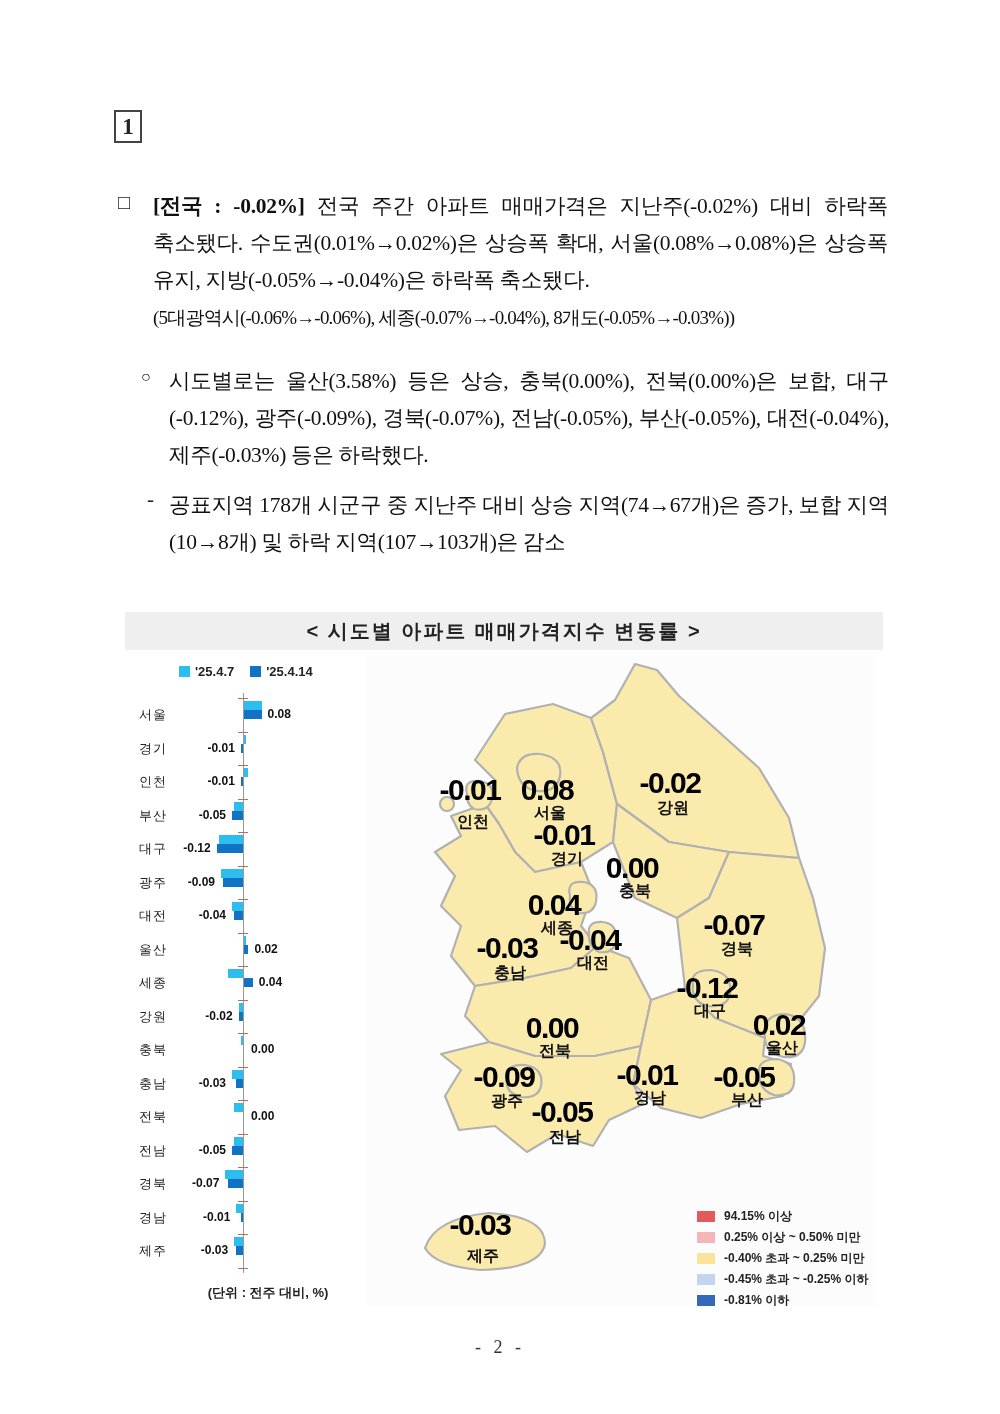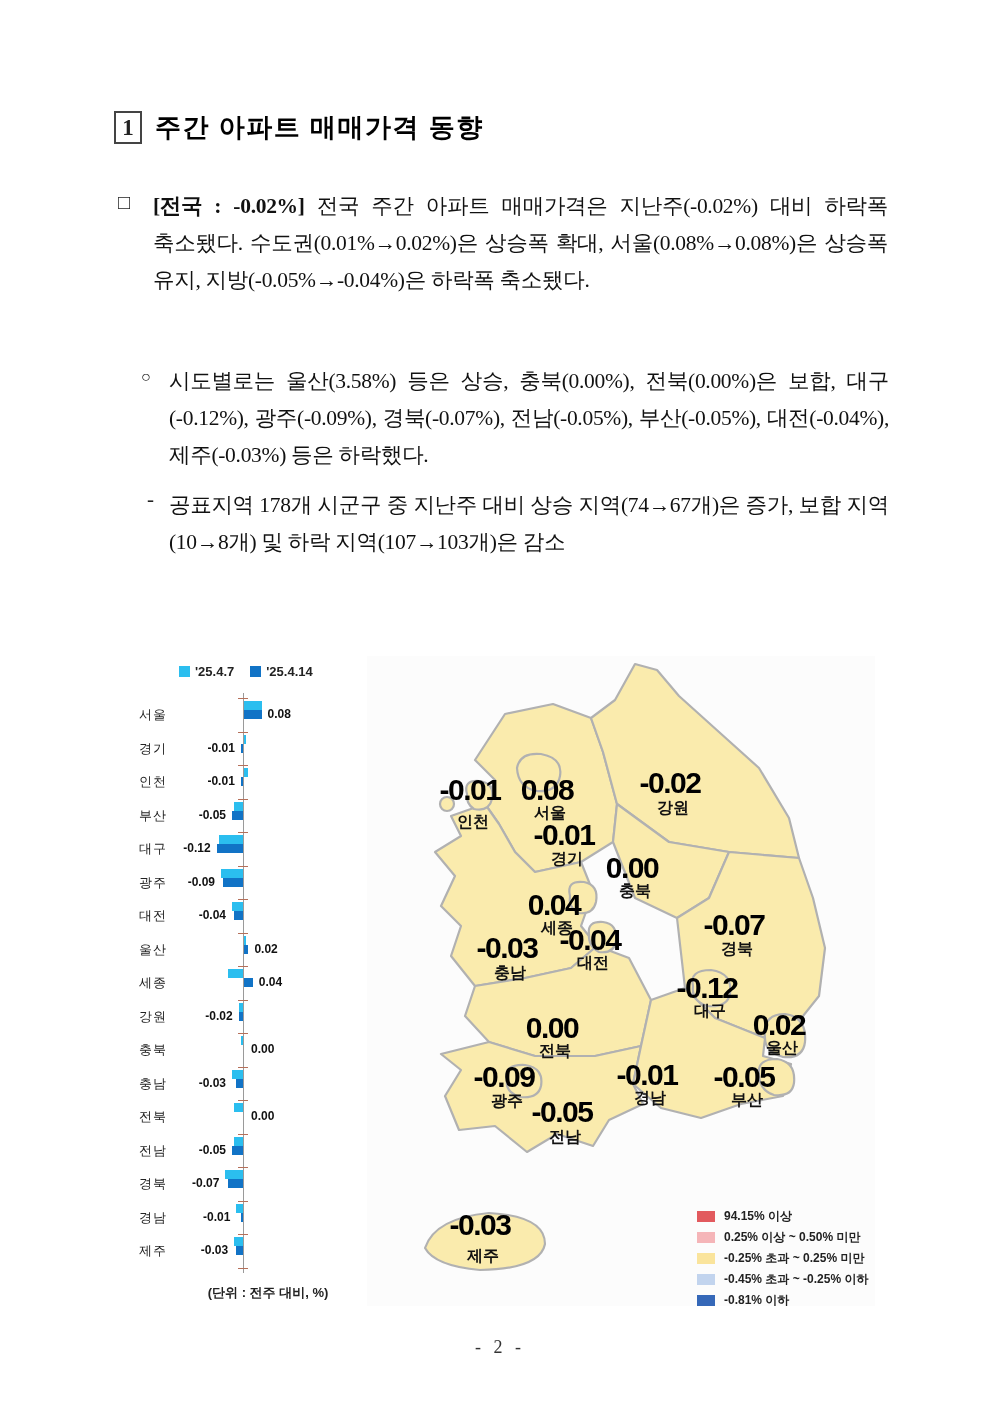--- a/index.html
+++ b/index.html
@@ -64,41 +64,42 @@
   .page-footer{position:absolute;left:0;top:1337px;width:100%;text-align:center;
                font-size:18px;color:#333;letter-spacing:4px;}
 </style>
 </head>
 <body>
 
 <div class="page">
 
   <div class="doc-heading">
     <div class="box-num">1</div>
-    <div class="heading-text">주간 아파트 매매가격 동향</div>
   </div>
 
   <div class="para p1">
     <div class="bullet">□</div>
     <div class="ptext">
       <b>[전국 : -0.02%]</b><span> 전국 주간 아파트 매매가격은 지난주(-0.02%) 대비 하락폭 축소됐다. 수도권(0.01%→0.02%)은 상승폭 확대, 서울(0.08%→0.08%)은 상승폭 유지, 지방(-0.05%→-0.04%)은 하락폭 축소됐다.</span>
+      <div class="p1-note">(5대광역시(-0.06%→-0.06%), 세종(-0.07%→-0.04%), 8개도(-0.05%→-0.03%))</div>
     </div>
   </div>
 
   <div class="para p2">
     <div class="bullet">○</div>
     <div class="ptext">시도별로는 울산(3.58%) 등은 상승, 충북(0.00%), 전북(0.00%)은 보합, 대구(-0.12%), 광주(-0.09%), 경북(-0.07%), 전남(-0.05%), 부산(-0.05%), 대전(-0.04%), 제주(-0.03%) 등은 하락했다.</div>
   </div>
 
   <div class="para p3">
     <div class="bullet">-</div>
     <div class="ptext">공표지역 178개 시군구 중 지난주 대비 상승 지역(74→67개)은 증가, 보합 지역(10→8개) 및 하락 지역(107→103개)은 감소</div>
   </div>
 
   <div class="chart-box">
+    <div class="chart-title-bar">&lt; 시도별 아파트 매매가격지수 변동률 &gt;</div>
 
     <div class="bar-panel">
       <div class="bar-legend">
         <span><span class="sw" id="sw-prev" style="background: rgb(43, 190, 239);"></span><span>'25.4.7</span></span>
         <span><span class="sw" id="sw-curr" style="background: rgb(17, 115, 198);"></span><span>'25.4.14</span></span>
       </div>
       <div class="bar-axis"></div>
       <div id="bar-rows">
           <div class="bar-row" style="top: 46px;">
             <div class="rlabel">서울</div>
@@ -285,21 +286,21 @@
           <div class="map-legend-row">
             <div class="sw" style="background: rgb(226, 90, 94);"></div>
             <span>94.15% 이상</span>
           </div>
           <div class="map-legend-row">
             <div class="sw" style="background: rgb(245, 181, 184);"></div>
             <span>0.25% 이상 ~ 0.50% 미만</span>
           </div>
           <div class="map-legend-row">
             <div class="sw" style="background: rgb(250, 228, 156);"></div>
-            <span>-0.25% 초과 ~ 0.25% 미만</span>
+            <span>-0.40% 초과 ~ 0.25% 미만</span>
           </div>
           <div class="map-legend-row">
             <div class="sw" style="background: rgb(194, 212, 238);"></div>
             <span>-0.45% 초과 ~ -0.25% 이하</span>
           </div>
           <div class="map-legend-row">
             <div class="sw" style="background: rgb(53, 104, 184);"></div>
             <span>-0.81% 이하</span>
           </div>
         </div>

